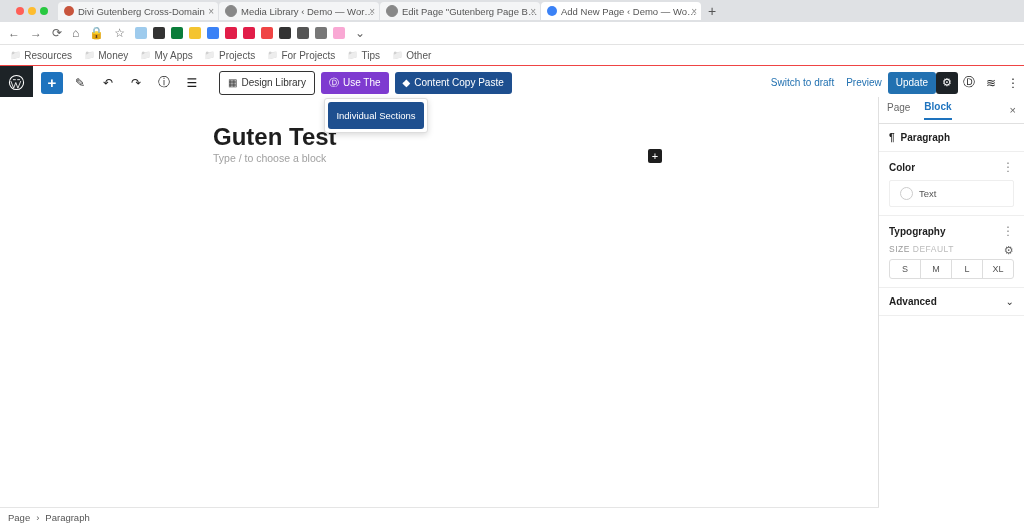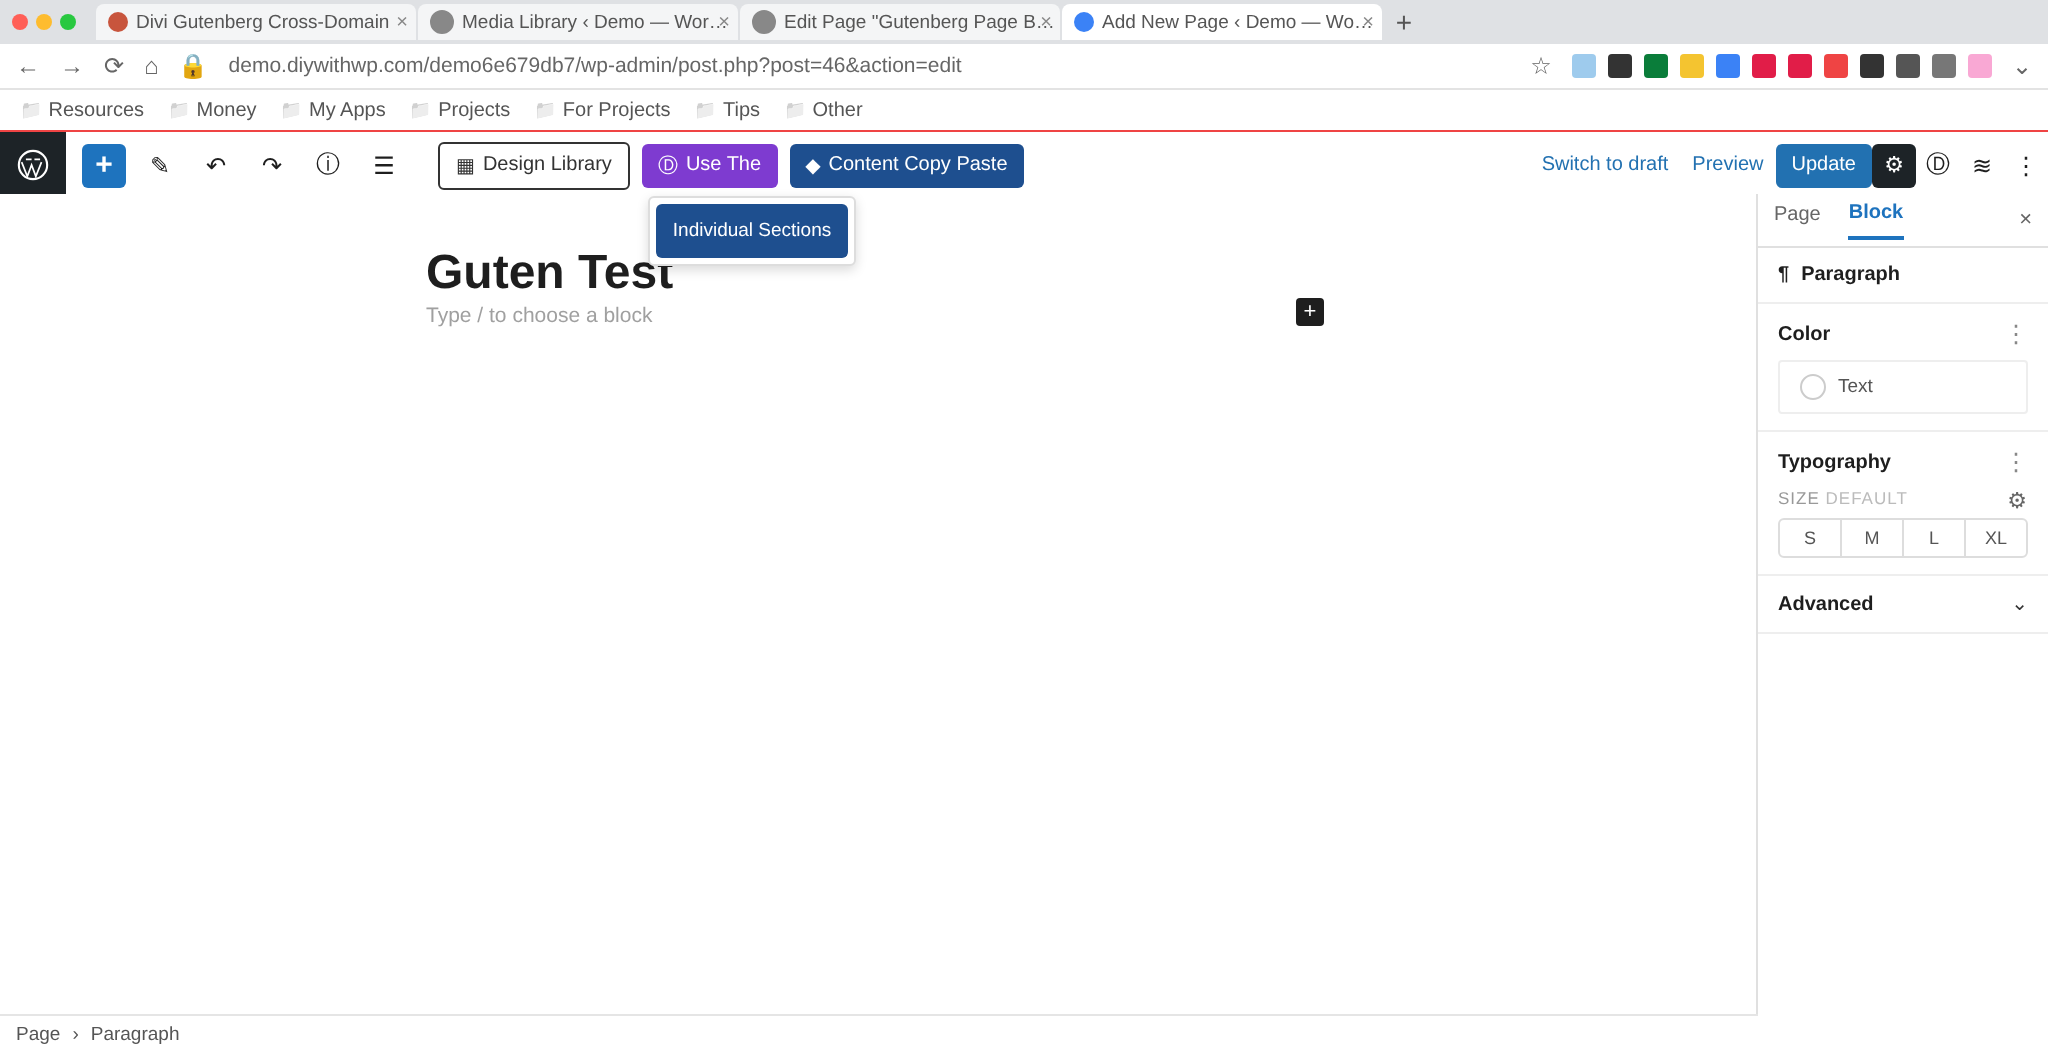--- a/index.html
+++ b/index.html
@@ -1,19 +1,19 @@
 <!DOCTYPE html>
 <html><head>
 <meta charset="utf-8">
 <style>
   html, body { margin:0; padding:0; font-family: -apple-system,BlinkMacSystemFont,Segoe UI,Helvetica,Arial,sans-serif; font-size:11px; color:#333; background:#fff; }
   body { width:1024px; height:526px; overflow:hidden; position:relative; }
 
   
-  .tabstrip { height:22px; background:#dfe1e4; display:flex; align-items:center; padding:0 6px; }
+  .tabstrip { height:22px; background:#dfe1e4; display:flex; align-items:center; padding:0 16px; }
   .traffic { display:flex; gap:4px; margin-right:10px; }
   .tl { width:8px; height:8px; border-radius:50%; }
   .tl.r { background:#ff5f57; } .tl.y { background:#febc2e; } .tl.g { background:#28c840; }
   .btab { height:18px; background:#f4f5f6; border-radius:4px 4px 0 0; display:flex; align-items:center; padding:0 16px 0 6px; margin-right:1px; font-size:9.5px; color:#555; max-width:138px; white-space:nowrap; overflow:hidden; position:relative; }
   .btab.active { background:#fff; }
   .btab .x { position:absolute; right:4px; font-size:10px; color:#888; }
   .fav { width:10px; height:10px; border-radius:50%; margin-right:4px; display:inline-block; flex:none; }
   .newtab { width:20px; text-align:center; color:#555; font-size:14px; }
   .addrbar { height:22px; background:#fff; border-bottom:1px solid #e3e3e3; display:flex; align-items:center; padding:0 8px; gap:10px; }
   .navicon { color:#666; font-size:12px; }
@@ -110,21 +110,20 @@
     </div>
   <div class="newtab">+</div>
 </div>
 
 <div class="addrbar">
   <span class="navicon">←</span>
   <span class="navicon">→</span>
   <span class="navicon">⟳</span>
   <span class="navicon">⌂</span>
   <span class="navicon">🔒</span>
-  <span class="url">demo.diywithwp.com/demo6e679db7/wp-admin/post.php?post=46&amp;action=edit</span>
   <span class="navicon">☆</span>
   <div class="ext">
     <span style="background:#9ecbed"></span>
     <span style="background:#333"></span>
     <span style="background:#0a7d3a"></span>
     <span style="background:#f4c430"></span>
     <span style="background:#3b82f6"></span>
     <span style="background:#e11d48"></span>
     <span style="background:#e11d48"></span>
     <span style="background:#ef4444"></span>

